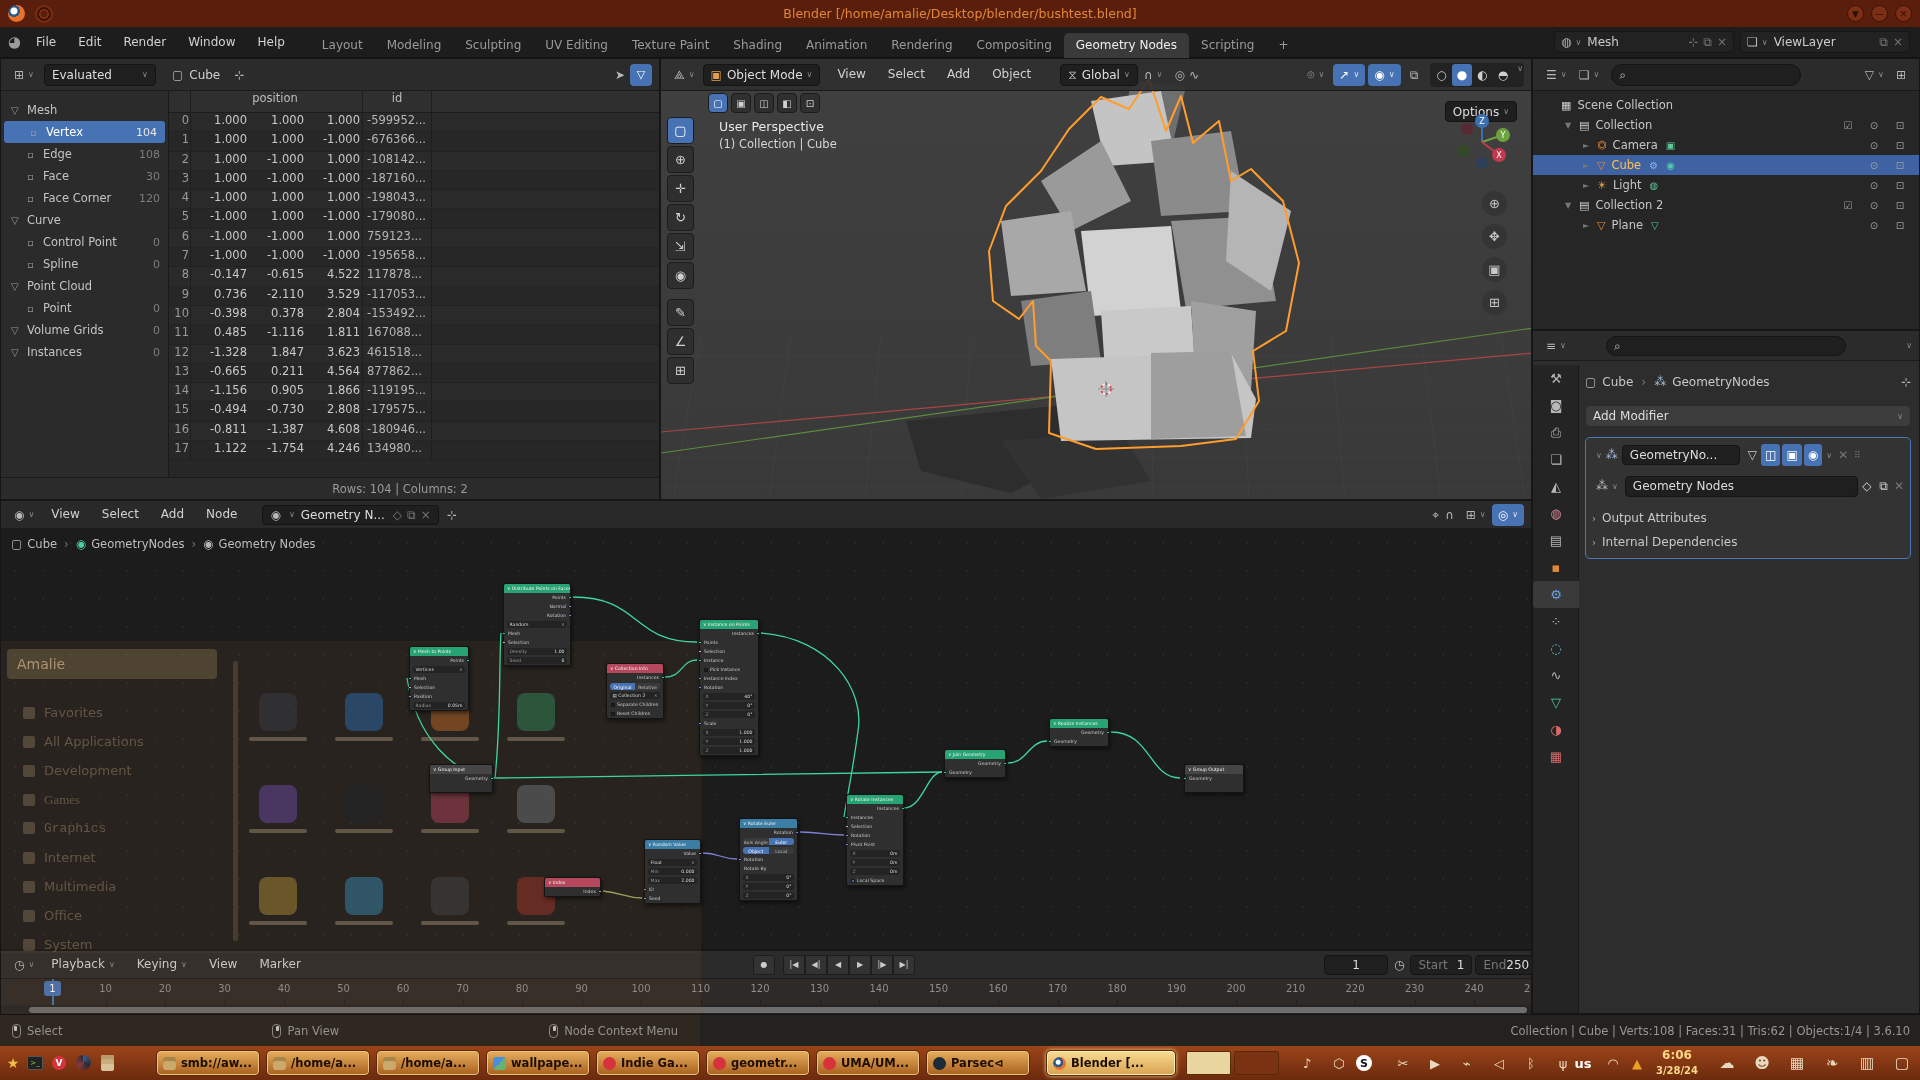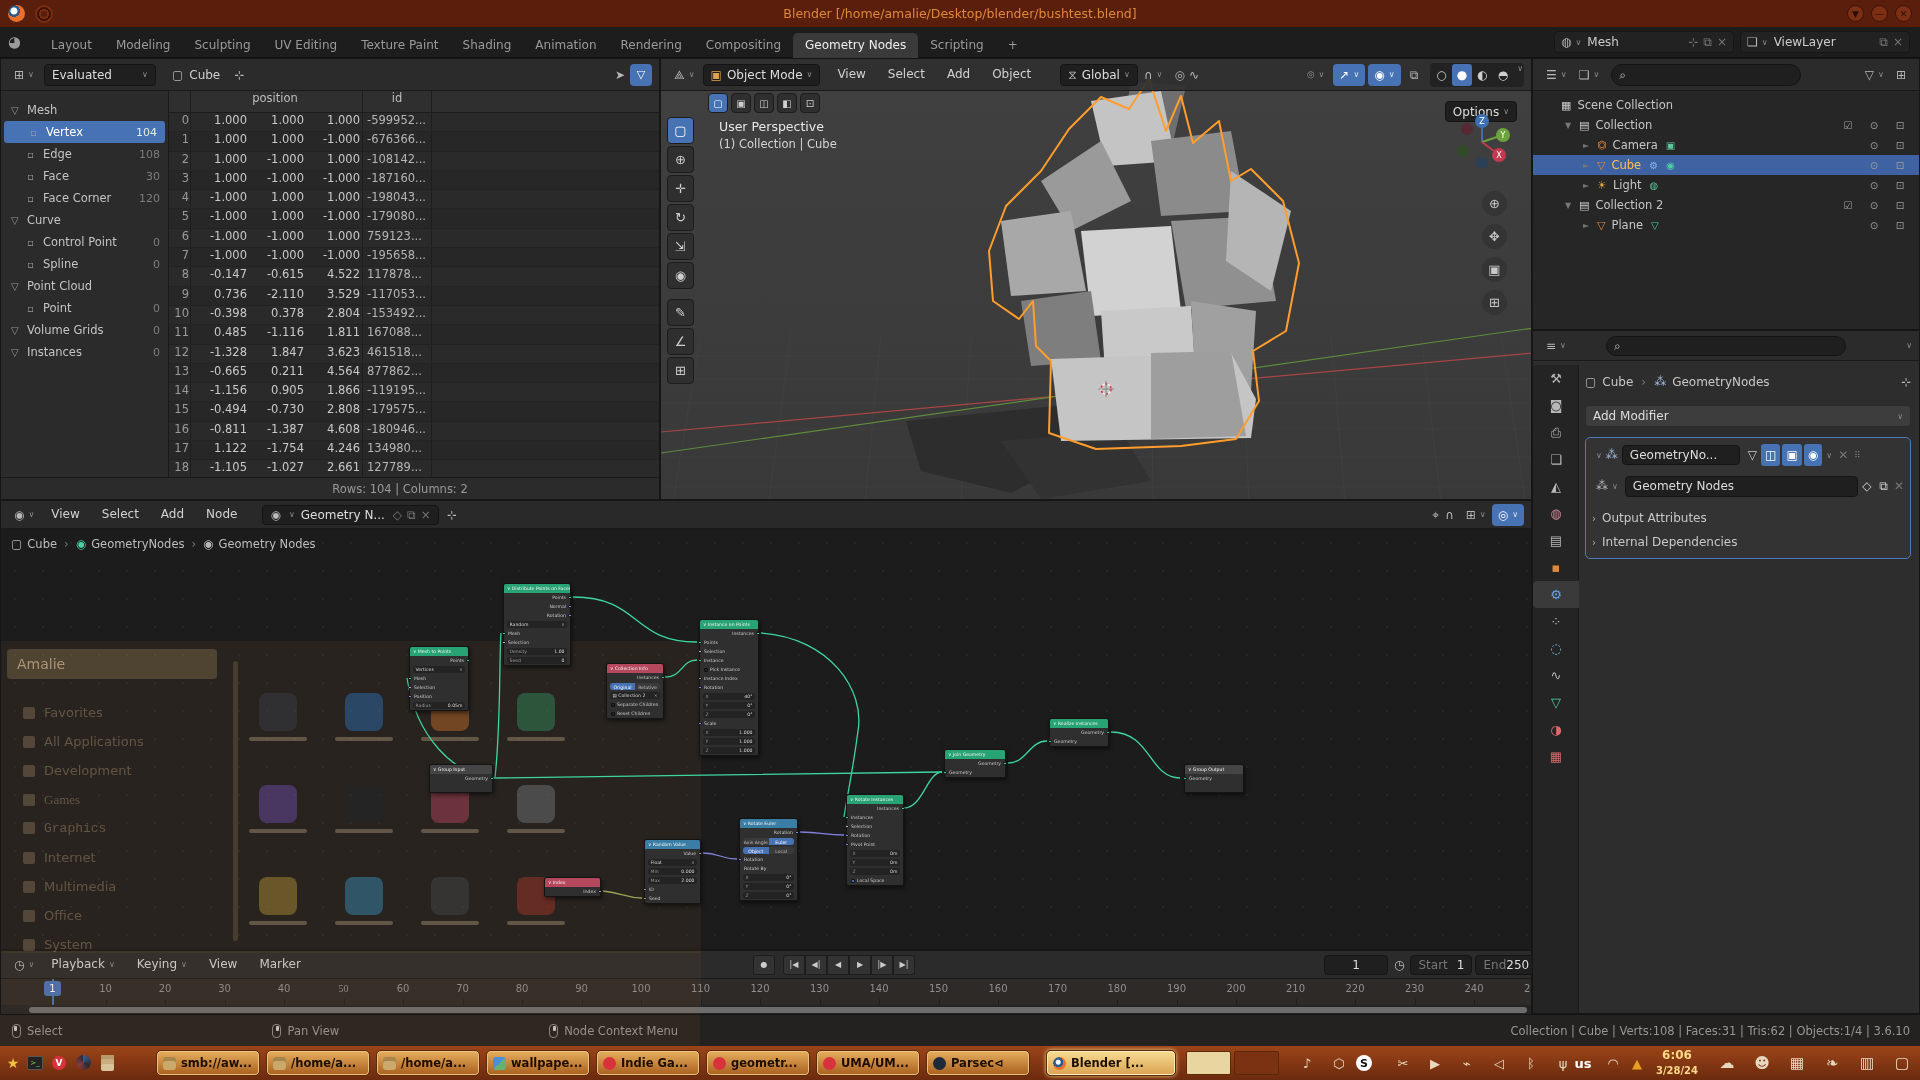--- a/index.html
+++ b/index.html
@@ -111,20 +111,27 @@
     <div id="title-text">Blender [/home/amalie/Desktop/blender/bushtest.blend]</div>
     <div style="position:absolute;right:8px;display:flex">
       <div class="winbtn">▼</div>
       <div class="winbtn">—</div>
       <div class="winbtn">✕</div>
     </div>
   </div>
 
   <div id="menubar" class="abs">
     <span class="icon" style="color:#9a9a9a;font-size:15px;margin-right:4px">◕</span>
+    <div id="menus" class="flex">
+        <div class="mi">File</div>
+        <div class="mi">Edit</div>
+        <div class="mi">Render</div>
+        <div class="mi">Window</div>
+        <div class="mi">Help</div>
+      </div>
     <div id="tabs">
         <div class="tab">Layout</div>
         <div class="tab">Modeling</div>
         <div class="tab">Sculpting</div>
         <div class="tab">UV Editing</div>
         <div class="tab">Texture Paint</div>
         <div class="tab">Shading</div>
         <div class="tab">Animation</div>
         <div class="tab">Rendering</div>
         <div class="tab">Compositing</div>
@@ -408,30 +415,20 @@
             <span class="colline" style="left: 21px;"></span>
             <span class="colline" style="left: 193px;"></span>
             <span class="colline" style="left: 262px;"></span>
           </div>
           <div class="ss-row">
             <span class="c0">17</span>
             <span class="c1">1.122</span>
             <span class="c2">-1.754</span>
             <span class="c3">4.246</span>
             <span class="c4">134980...</span>
-            <span class="colline" style="left: 21px;"></span>
-            <span class="colline" style="left: 193px;"></span>
-            <span class="colline" style="left: 262px;"></span>
-          </div>
-          <div class="ss-row">
-            <span class="c0">18</span>
-            <span class="c1">-1.105</span>
-            <span class="c2">-1.027</span>
-            <span class="c3">2.661</span>
-            <span class="c4">127789...</span>
             <span class="colline" style="left: 21px;"></span>
             <span class="colline" style="left: 193px;"></span>
             <span class="colline" style="left: 262px;"></span>
           </div>
         </div>
     </div>
     <div id="ss-footer">Rows: 104   |   Columns: 2</div>
   </div>
 
   <div id="viewport" class="editor" style="left:660px;top:58px;width:872px;height:442px;overflow:hidden;background:linear-gradient(#404040,#393939)">
@@ -936,21 +933,21 @@
       <div style="position:absolute;left:51px;top:0;width:2px;bottom:0;background:#4772b3"></div>
       <div style="position:absolute;left:43px;top:2px;width:17px;height:15px;background:#4772b3;border-radius:3px;color:#fff;font-size:10px;text-align:center;line-height:15px">1</div>
     <span class="tick" style="left: 104.55px;">10</span>
         <span class="tickline" style="left: 104.55px;"></span>
         <span class="tick" style="left: 164.05px;">20</span>
         <span class="tickline" style="left: 164.05px;"></span>
         <span class="tick" style="left: 223.55px;">30</span>
         <span class="tickline" style="left: 223.55px;"></span>
         <span class="tick" style="left: 283.05px;">40</span>
         <span class="tickline" style="left: 283.05px;"></span>
-        <span class="tick" style="left: 342.55px; font-family: Liberation Serif, serif;">50</span>
+        <span class="tick" style="left: 342.55px;">50</span>
         <span class="tickline" style="left: 342.55px;"></span>
         <span class="tick" style="left: 402.05px;">60</span>
         <span class="tickline" style="left: 402.05px;"></span>
         <span class="tick" style="left: 461.55px;">70</span>
         <span class="tickline" style="left: 461.55px;"></span>
         <span class="tick" style="left: 521.05px;">80</span>
         <span class="tickline" style="left: 521.05px;"></span>
         <span class="tick" style="left: 580.55px;">90</span>
         <span class="tickline" style="left: 580.55px;"></span>
         <span class="tick" style="left: 640.05px;">100</span>

